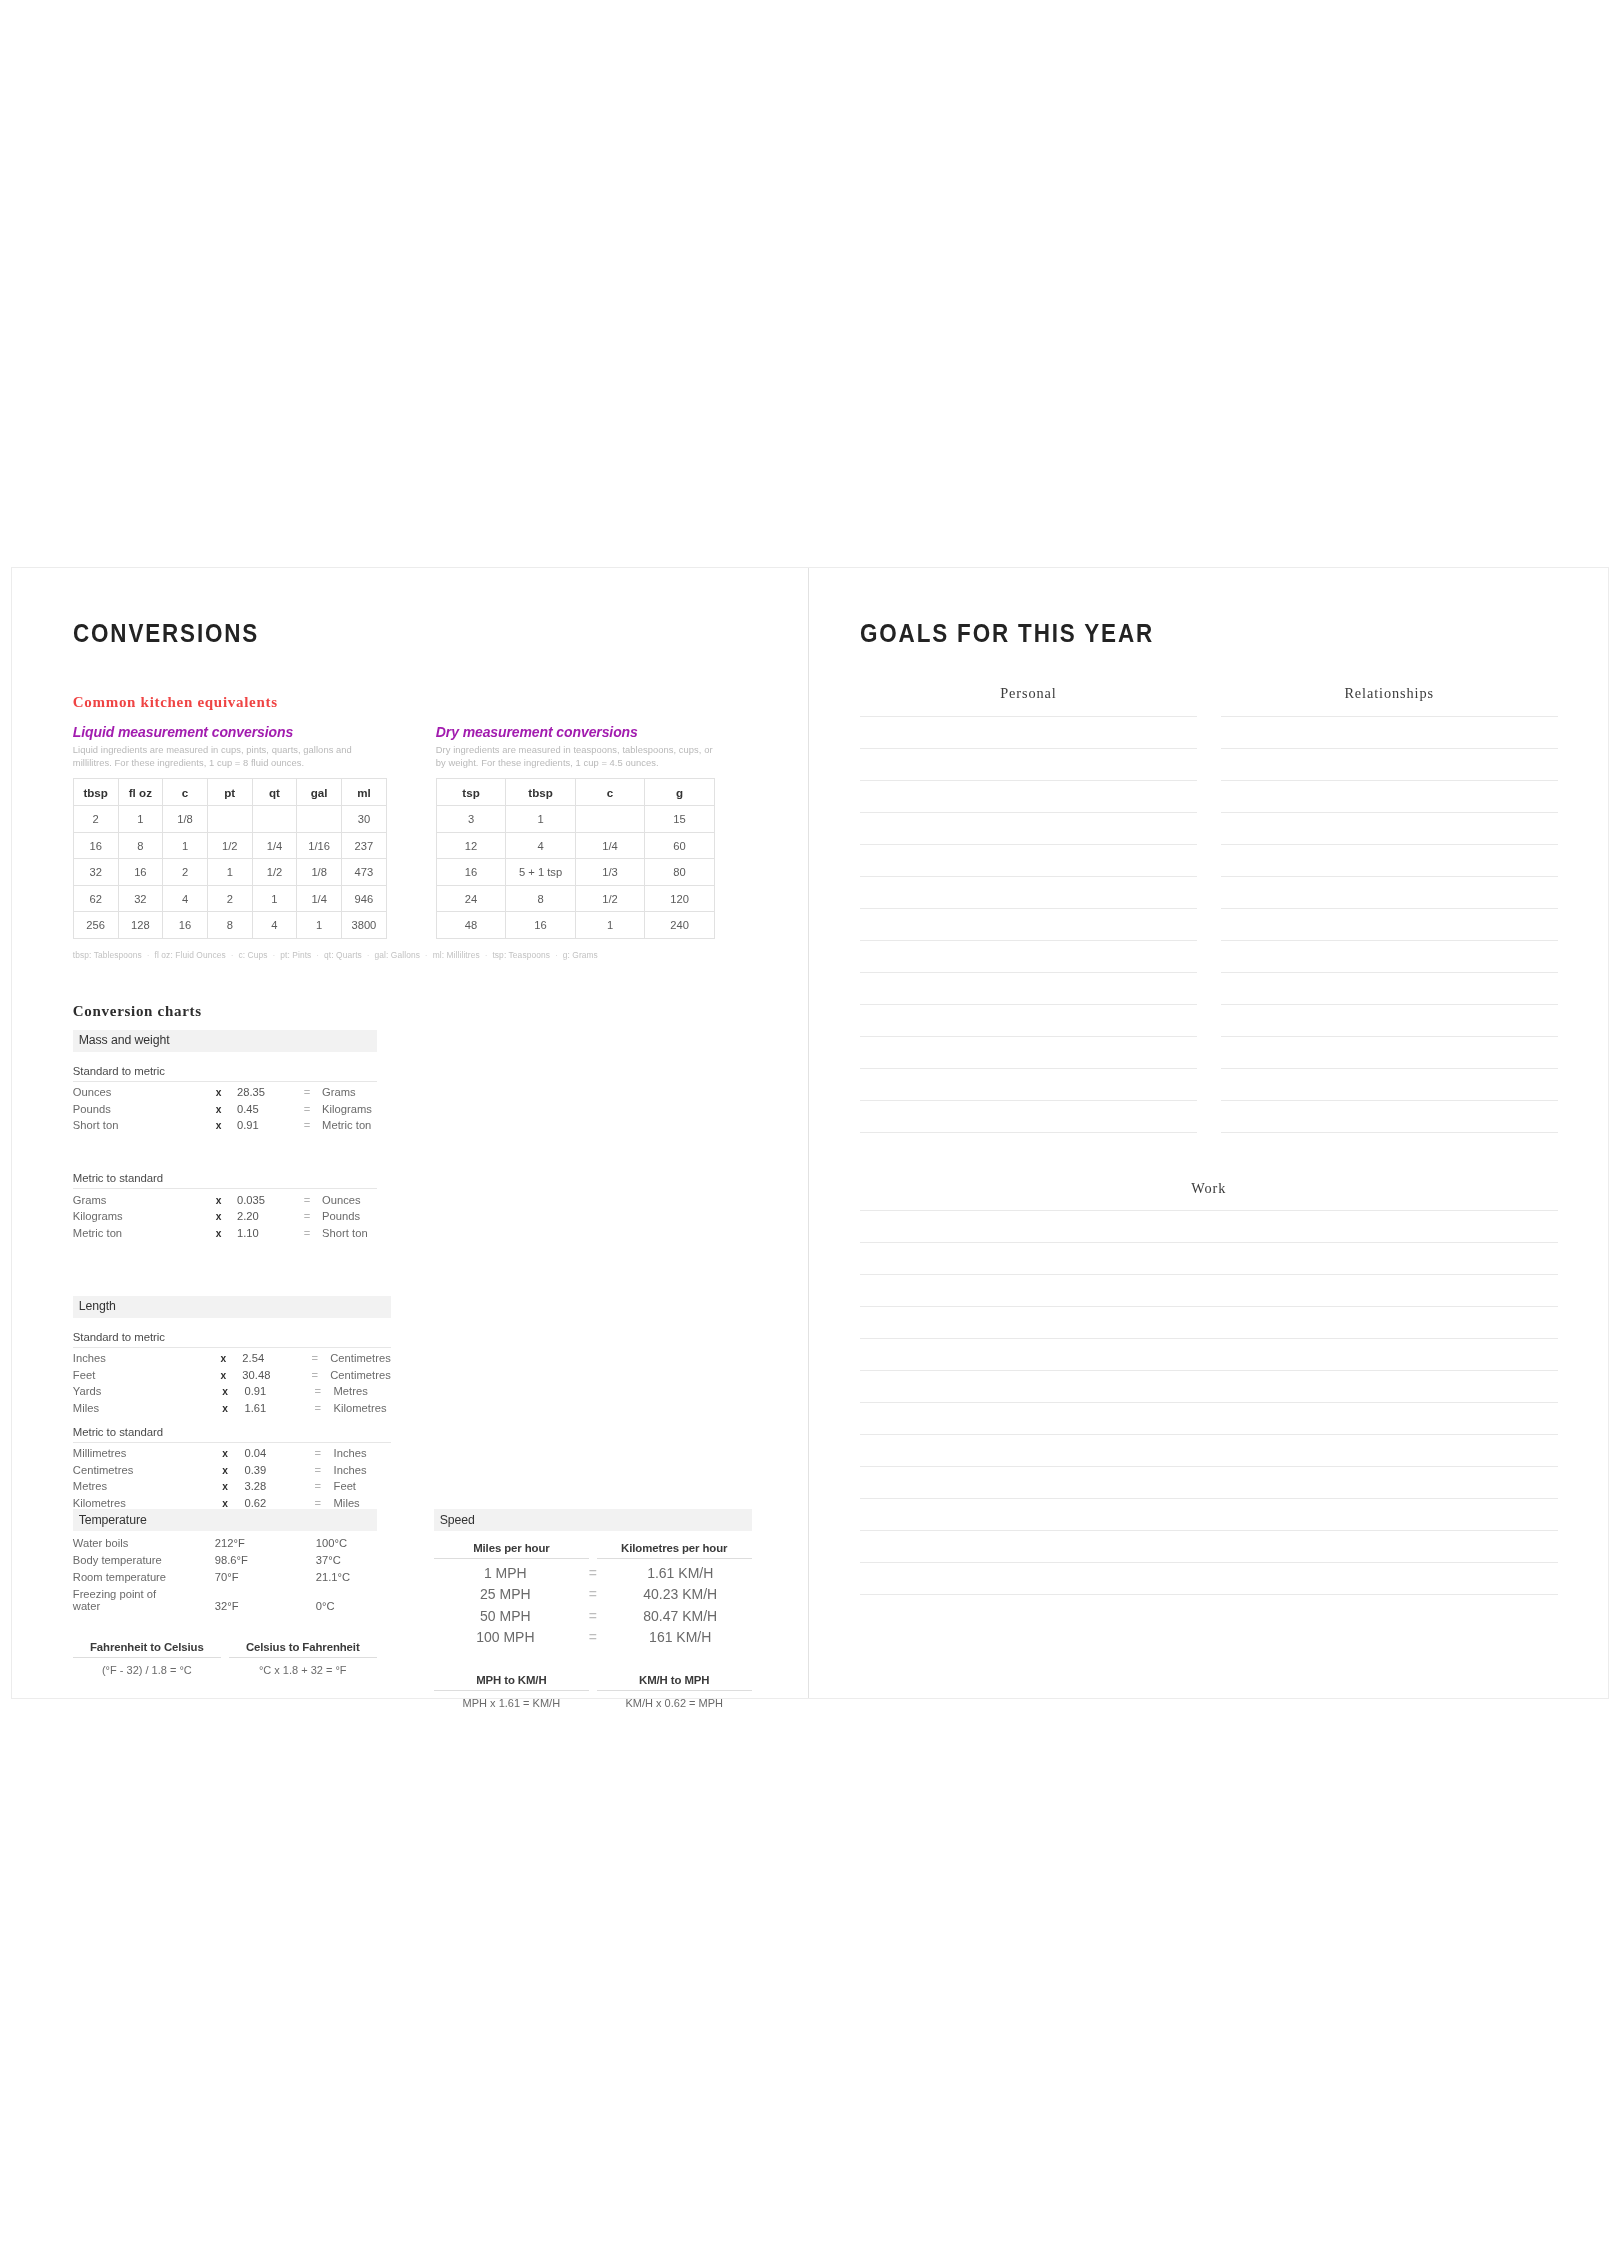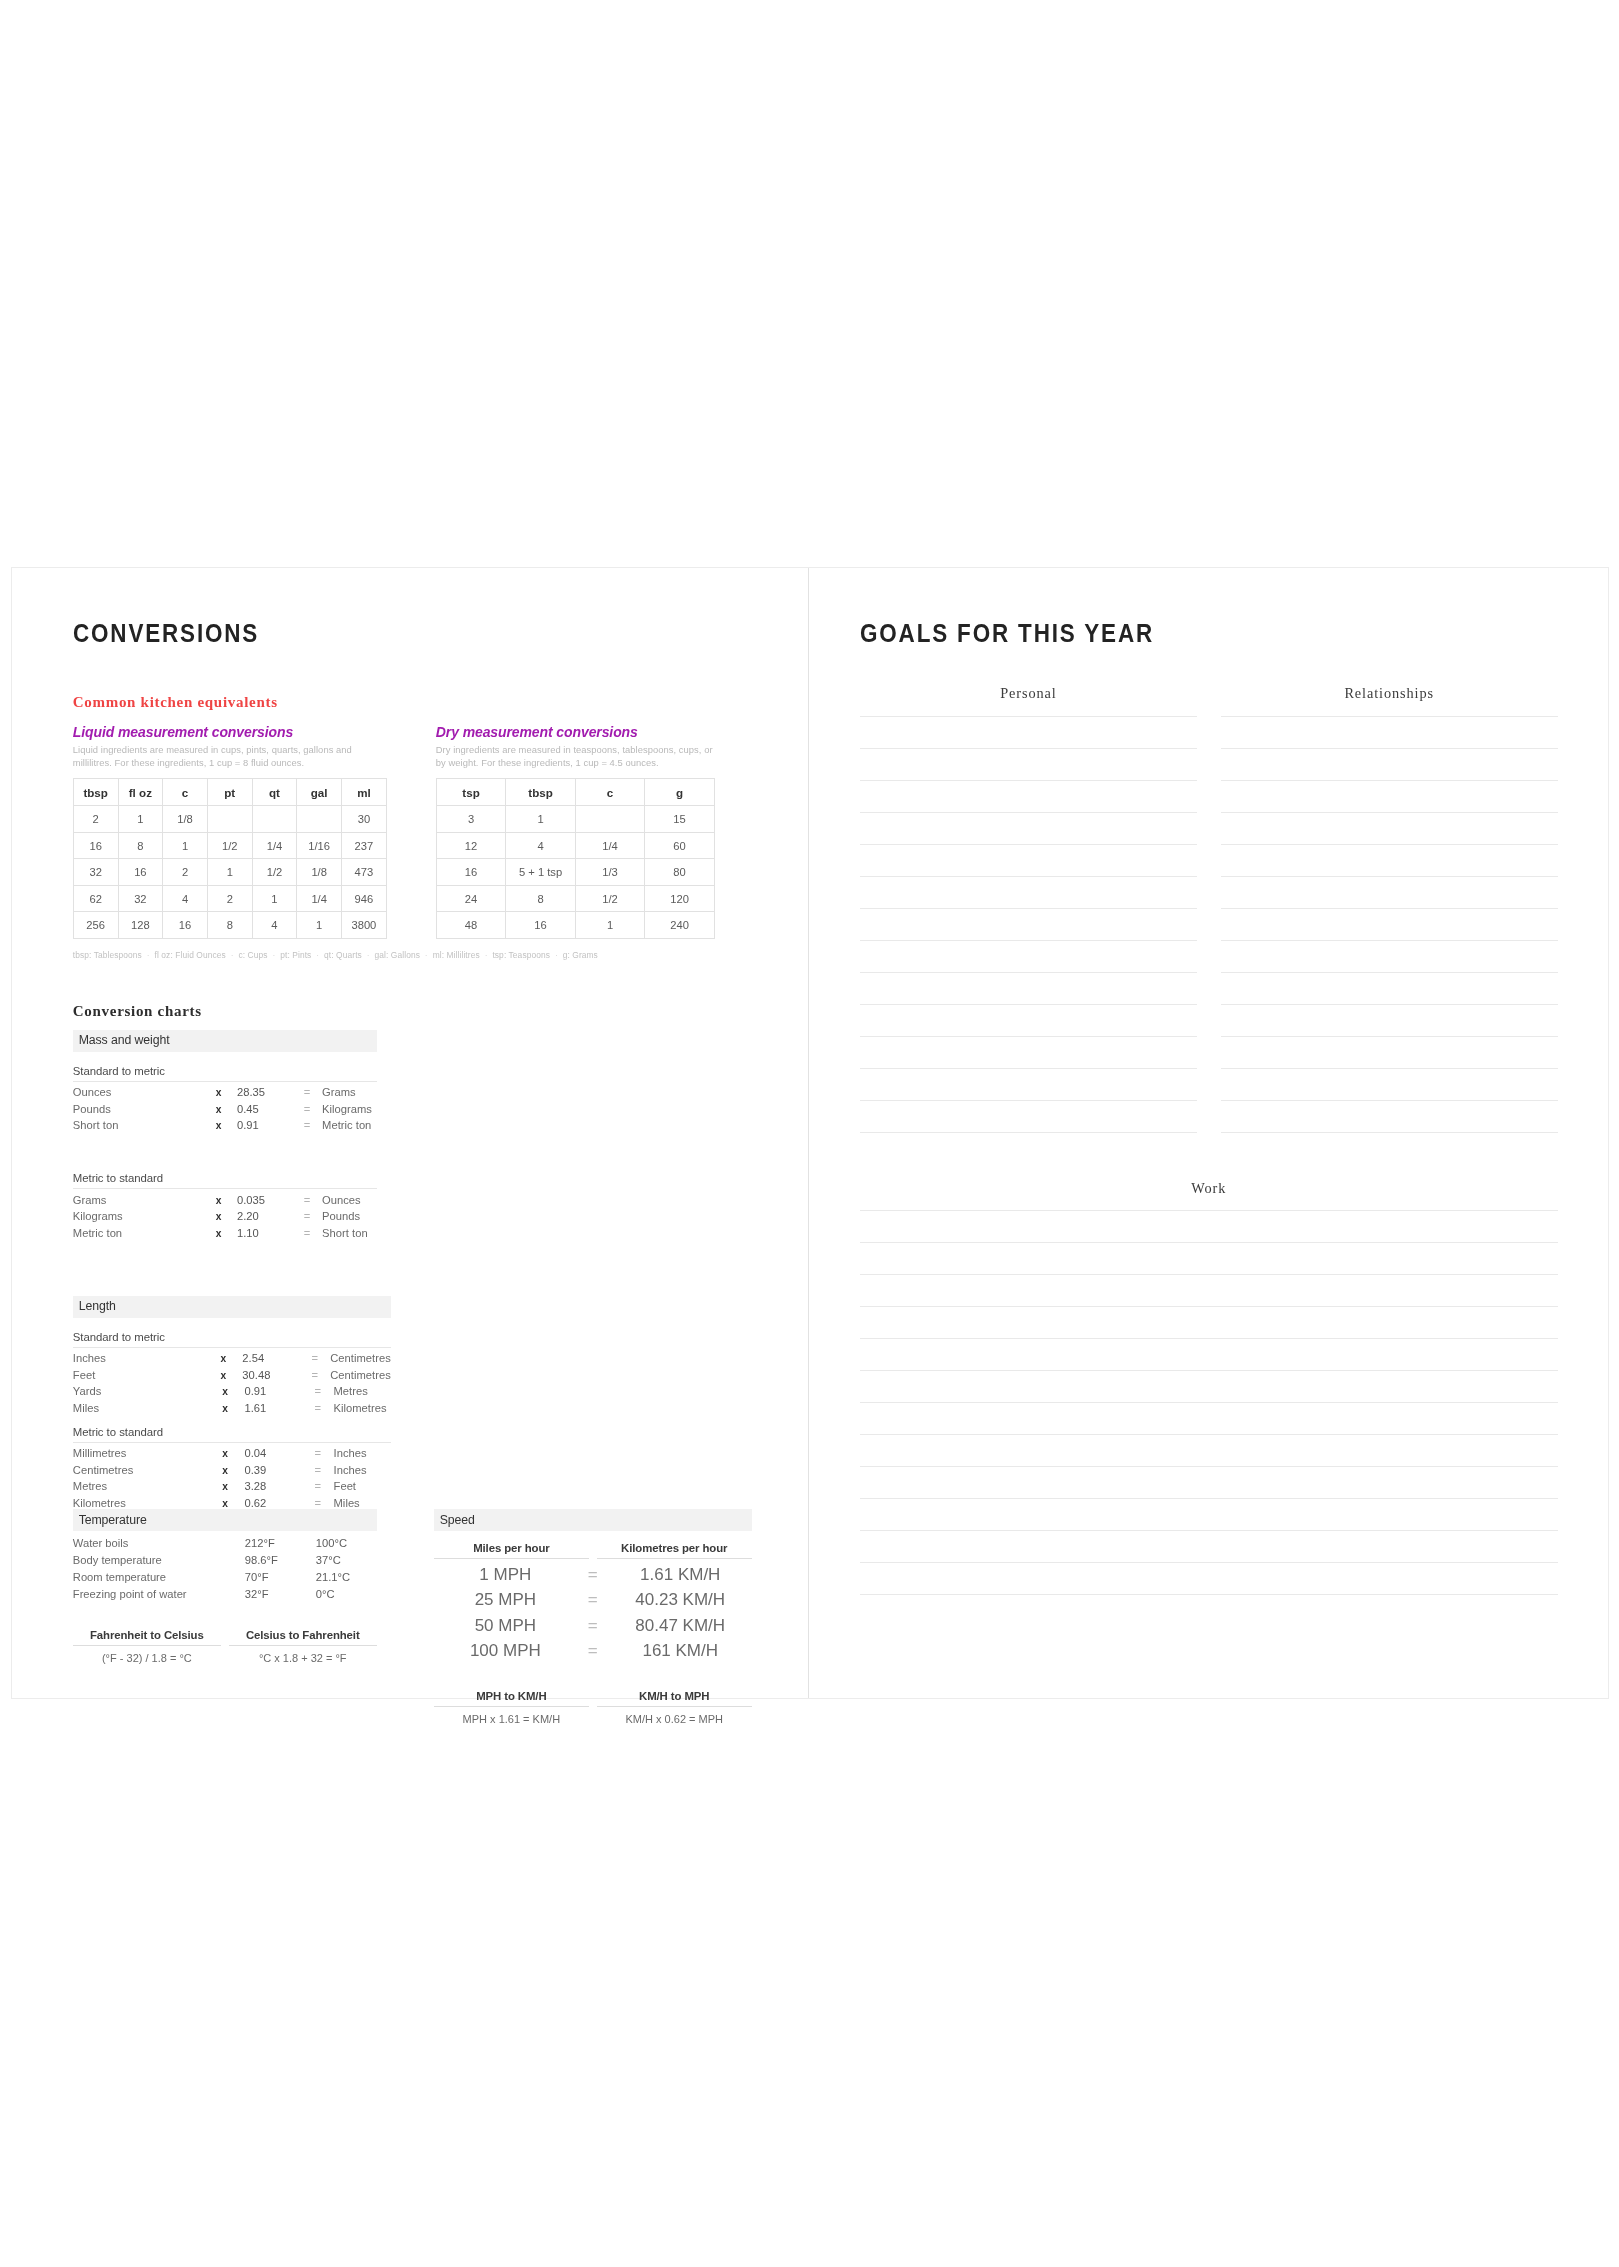--- a/index.html
+++ b/index.html
@@ -169,20 +169,21 @@
 
   
   .temp-speed-grid { display: flex; gap: 57px; }
 
   .temp-row {
     display: flex;
     align-items: flex-end;
     font-size: 11.2px;
     color: #6a6a6a;
     padding: 5.1px 0 0 0;
+    gap: 30px;
   }
   .temp-row .tlabel { flex: 1; }
   .temp-row .tf { width: 71px; text-align: left; color: #5d5d5d; }
   .temp-row .tc { width: 61px; text-align: left; color: #5d5d5d; }
 
   .formula-grid { display: flex; margin-top: 29px; }
   .formula-box { flex: 1; }
   .formula-box.fbl { width: 50%; padding-right: 3.9px; }
   .formula-box.fbr { width: 50%; padding-left: 3.9px; }
   .formula-title {
@@ -211,21 +212,21 @@
     color: #3a3a3a;
     padding-bottom: 3.9px;
     border-bottom: 1px solid #ddd;
     letter-spacing: -0.1px;
   }
   .speed-head-cell.shl { margin-right: 3.9px; }
   .speed-head-cell.shr { margin-left: 3.9px; }
 
   .speed-row {
     display: flex;
-    font-size: 17px;
+    font-size: 14px;
     color: #6a6a6a;
     padding: 5.5px 0 0 0;
   }
   .speed-row .sl { width: 45%; text-align: center; }
   .speed-row .sop { width: 10%; text-align: center; color: #bdbdbd; }
   .speed-row .sr { width: 45%; text-align: center; }
 
   
   .right-inner { position: absolute; left: 51px; top: 51px; width: 698px; }
 

